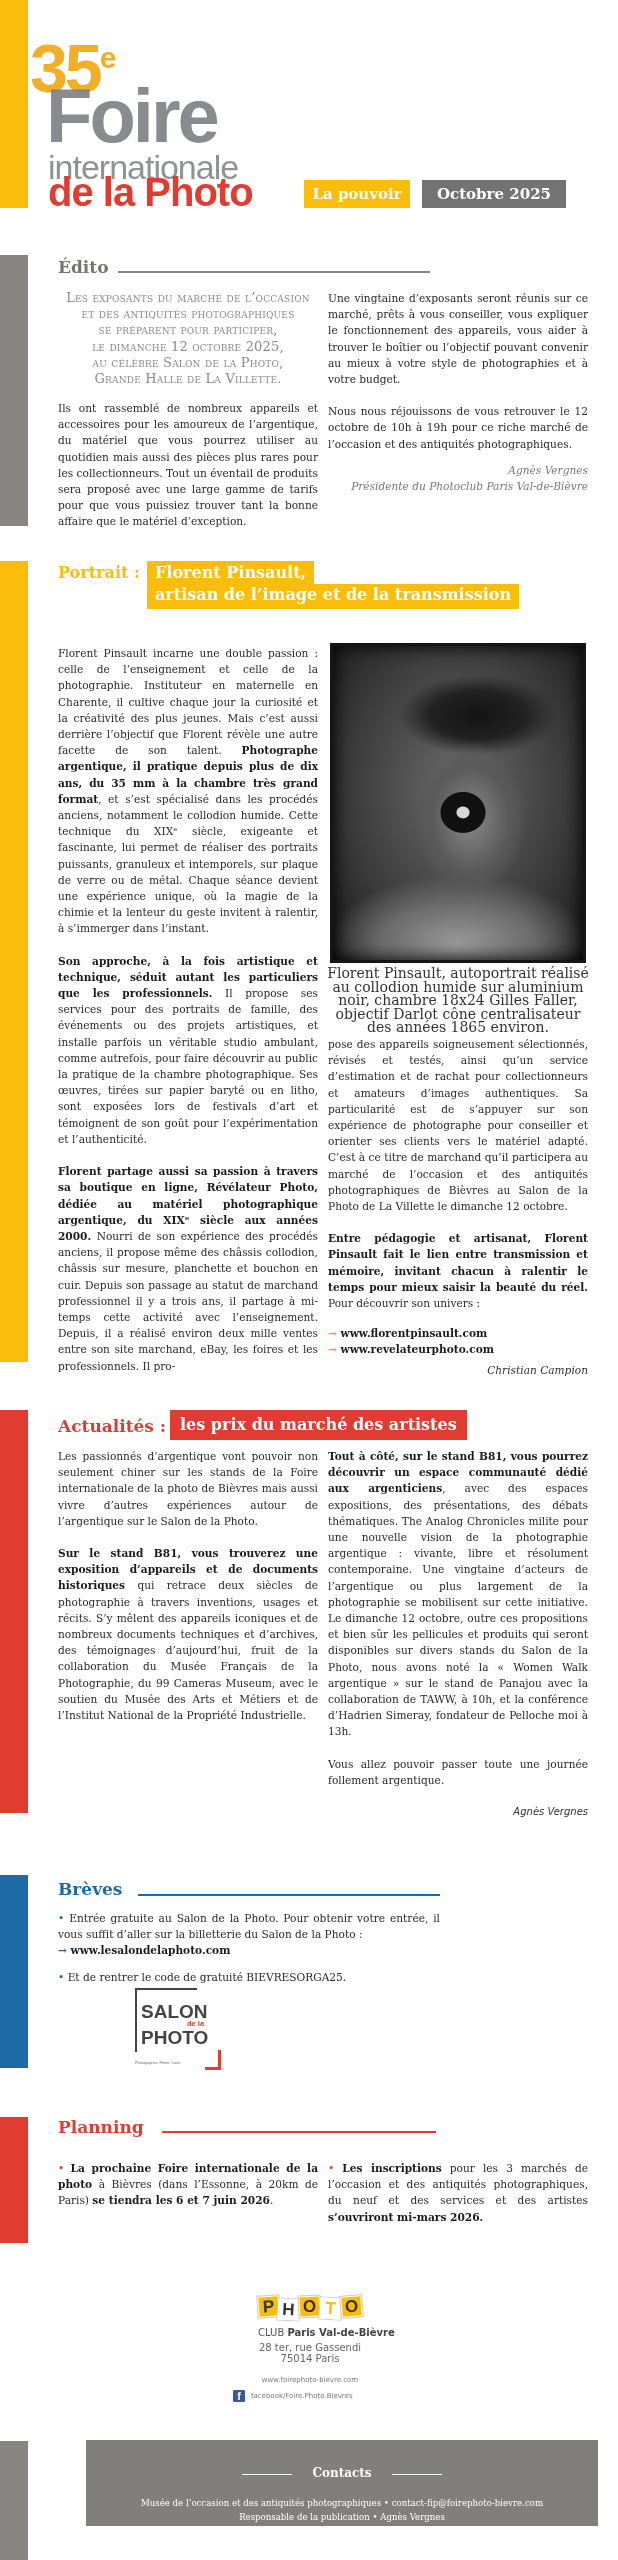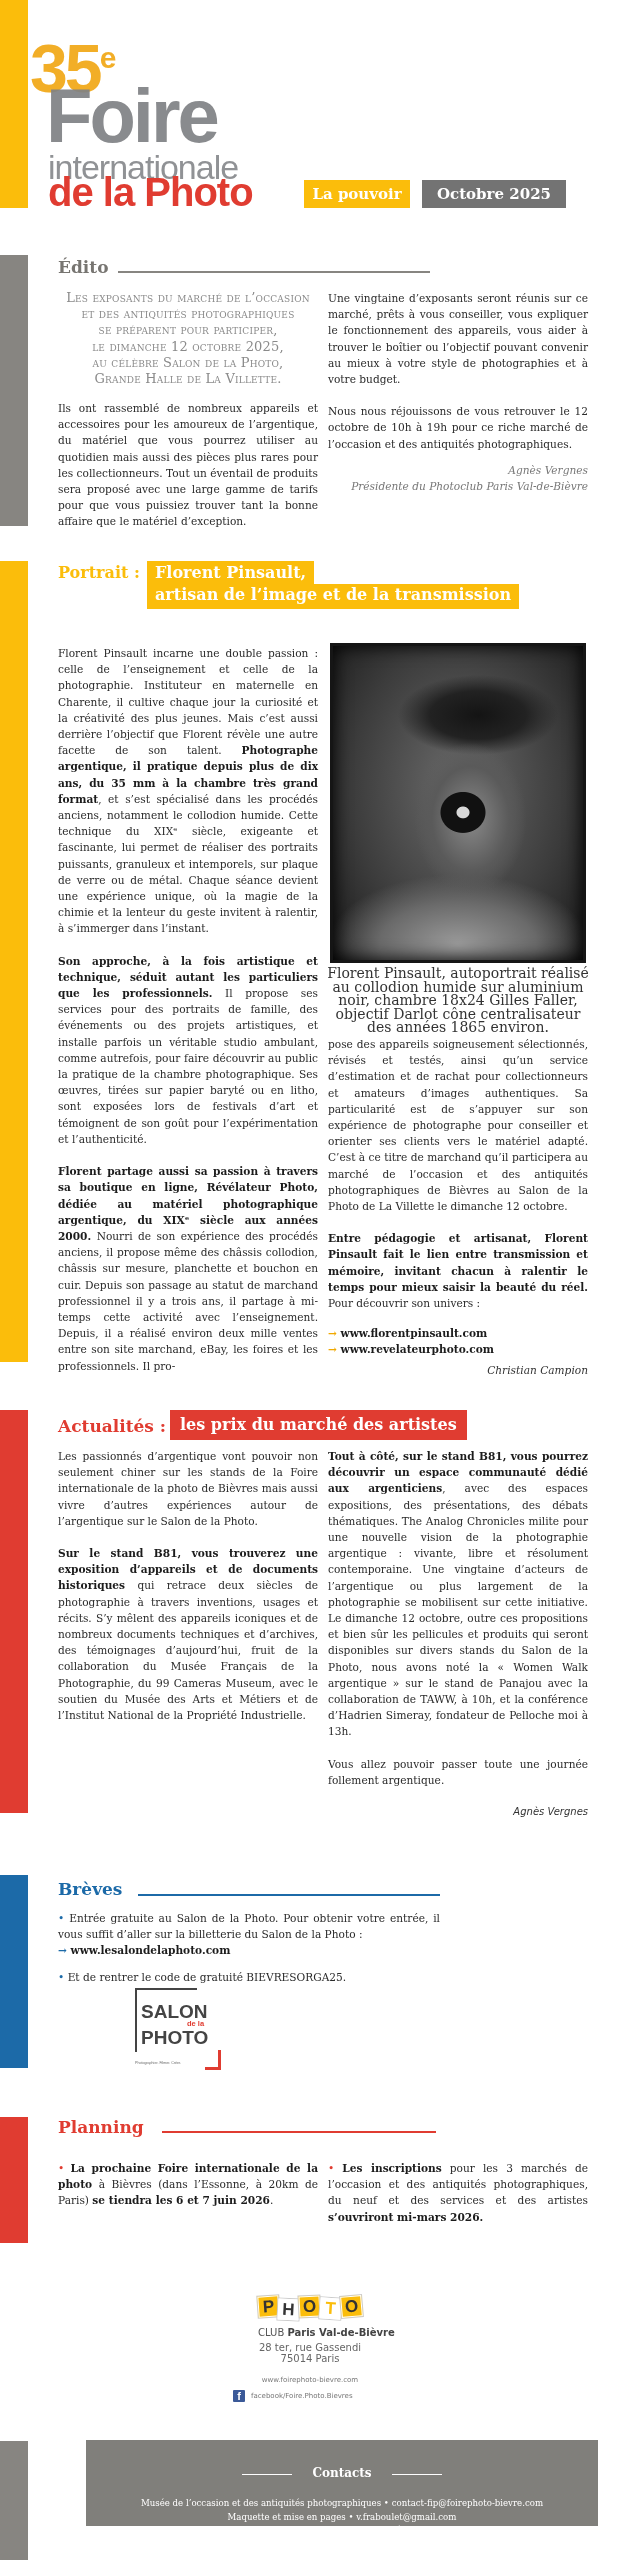--- a/index.html
+++ b/index.html
@@ -314,16 +314,16 @@
     <span>facebook/Foire.Photo.Bievres</span>
   </div>
 </section>
 
 <section class="contacts">
   <div class="ct-line" style="left:156px;"></div>
   <div class="ct-title">Contacts</div>
   <div class="ct-line" style="left:306px;"></div>
   <div class="ct-body">
     <div>Musée de l’occasion et des antiquités photographiques • contact-fip@foirephoto-bievre.com</div>
+    <div>Responsable de la publication • Agnès Vergnes</div>
     <div>Maquette et mise en pages • v.fraboulet@gmail.com</div>
-    <div>Responsable de la publication • Agnès Vergnes</div>
   </div>
 </section>
 
 </body></html>

